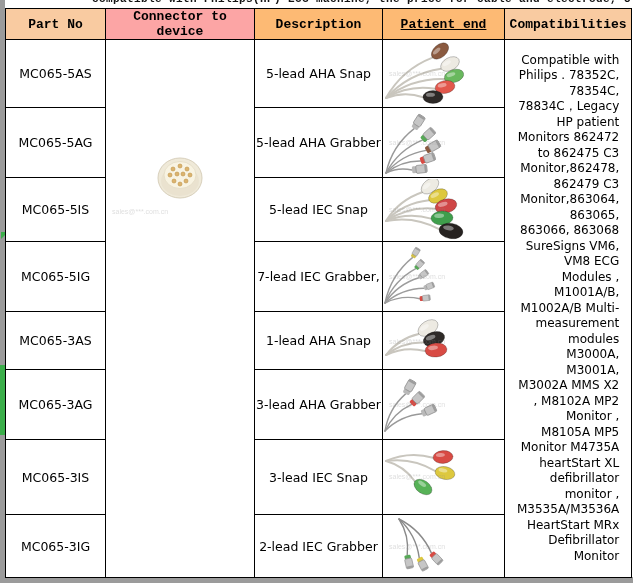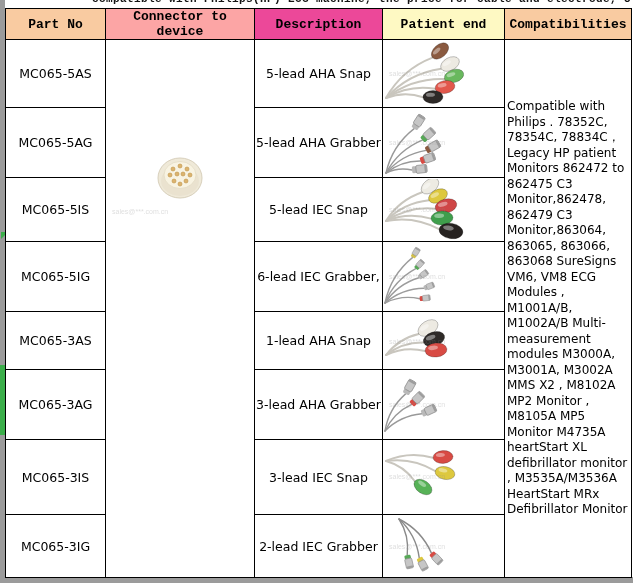--- a/index.html
+++ b/index.html
@@ -15,21 +15,21 @@
   .green-tri{position:absolute;left:1px;top:232px;width:0;height:0;
              border-top:7px solid transparent;border-right:7px solid transparent;}
   table.product{position:absolute;left:5px;top:8px;border-collapse:collapse;table-layout:fixed;background:#fff;}
   col.c-part{width:100px;} col.c-conn{width:149px;} col.c-desc{width:128px;}
   col.c-pat{width:122px;} col.c-comp{width:127px;}
   th,td{border:1px solid #000;padding:0;overflow:hidden;vertical-align:middle;}
   th{height:26px;font:bold 13px "Liberation Mono","DejaVu Sans Mono",monospace;color:#000;text-align:center;}
   td.part,td.desc{font-size:12.5px;color:#000;text-align:center;margin-top:36px;}
   td.conn{vertical-align:top;position:relative;}
   td.conn .connwrap{margin:112px auto 0 auto;width:60px;}
-  td.compat{font-size:12px;line-height:15.5px;text-align:left;padding:0 2px;color:#000;}
+  td.compat{font-size:12px;line-height:15.5px;text-align:right;padding:0 12px;color:#000;}
   td.patient{position:relative;}
   td.patient svg{display:block;}
   .watermark{position:absolute;left:6px;font-size:7px;color:#8a8a8a;opacity:.28;white-space:nowrap;
              pointer-events:none;font-family:"Liberation Sans",sans-serif;}
   td.conn .watermark{top:168px;}
   td.patient .watermark{top:45%;}
 </style>
 </head>
 <body>
 
@@ -49,22 +49,22 @@
       <col class="c-part">
         <col class="c-conn">
         <col class="c-desc">
         <col class="c-pat">
         <col class="c-comp">
     </colgroup>
     <thead id="thead">
         <tr>
           <th style="background: rgb(249, 203, 161);">Part No</th>
           <th style="background: #fca5a5;">Connector to device</th>
-          <th style="background: #ec4899; font-family: Liberation Mono, monospace;">Description</th>
-          <th style="background: #fef9c3;">Patient end</th>
+          <th style="background: #fdba74; font-family: Liberation Mono, monospace;">Description</th>
+          <th style="background: #fdba74; text-decoration: underline;">Patient end</th>
           <th style="background: rgb(249, 203, 161);">Compatibilities</th>
         </tr>
       </thead>
     <tbody id="tbody">
         <tr style="height: 68px;">
           <td class="part"><span>MC065-5AS</span></td>
           <td class="conn" rowspan="8">
             <div class="connwrap"><svg width="60" height="52" viewBox="0 0 60 52">
                 <ellipse cx="30" cy="26" rx="22" ry="20" fill="#efe9d8" stroke="#d8d0bc" stroke-width="1"></ellipse>
                 <ellipse cx="30" cy="29" rx="19" ry="15" fill="#e6dfcb" opacity="0.65"></ellipse>
@@ -183,21 +183,21 @@
               <g transform="translate(68,52) rotate(8.7)">
                 <ellipse rx="12" ry="7.7" fill="#262220" stroke="rgba(0,0,0,0.30)" stroke-width="0.7"></ellipse>
                 <ellipse cx="-3" cy="-2.64" rx="5.4" ry="2.4000000000000004" fill="rgba(255,255,255,0.4)"></ellipse>
               </g>
             </svg>
             <div class="watermark">sales@***.com.cn</div>
           </td>
         </tr>
         <tr style="height: 70px;">
           <td class="part"><span>MC065-5IG</span></td>
-          <td class="desc"><span>6-lead IEC Grabber,</span></td>
+          <td class="desc"><span>7-lead IEC Grabber,</span></td>
           <td class="patient">
             <svg width="120" height="68" viewBox="0 0 120 68">
               <path d="M 2 60 Q 7.652869693693683 32.2007610632912 29.727683624130396 14.38348823126935" fill="none" stroke="#9c9c9c" stroke-width="1.4" stroke-linecap="round"></path>
               <g transform="translate(33,9) rotate(-58.7) scale(0.7)">
                 <rect x="-9" y="-3.5" width="5" height="7" rx="1.5" fill="#d3c04a"></rect>
                 <rect x="-5" y="-4" width="11" height="8" rx="1.5" fill="#c6c6c6" stroke="#8a8a8a" stroke-width="0.7"></rect>
                 <rect x="3.5" y="-4" width="2.2" height="8" rx="1.5" fill="#9d9d9d"></rect>
               </g>
               <path d="M 2 60 Q 11.220055063111381 37.301772840813584 32.79216862680328 25.68872638727634" fill="none" stroke="#9c9c9c" stroke-width="1.4" stroke-linecap="round"></path>
               <g transform="translate(37,21) rotate(-48.1) scale(0.7)">

